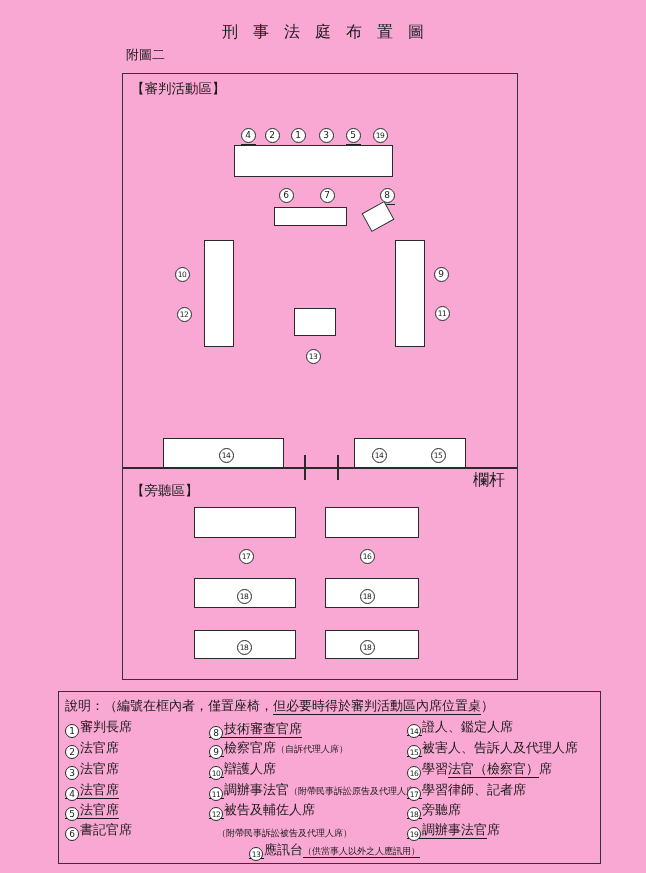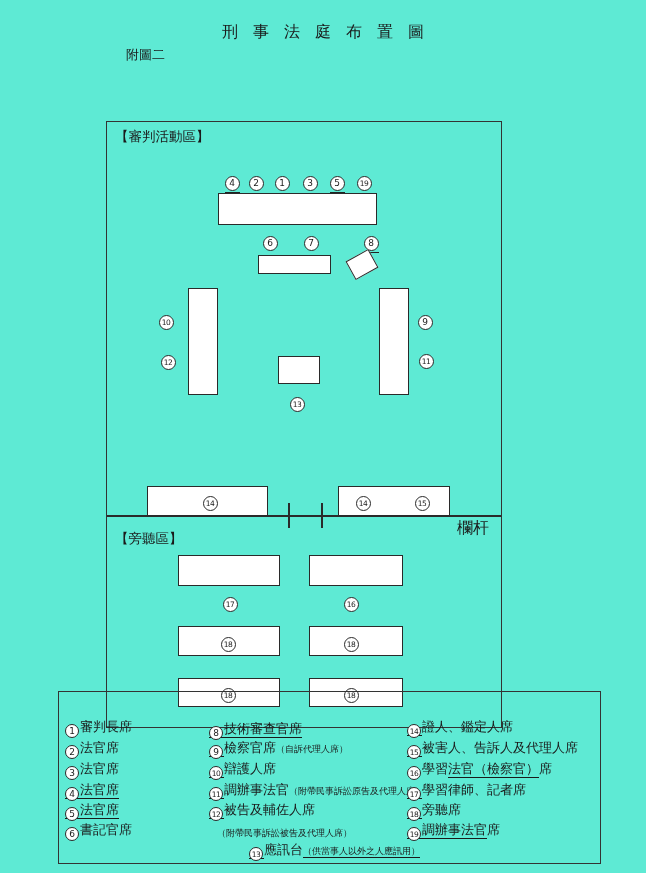--- a/index.html
+++ b/index.html
@@ -1,22 +1,22 @@
 <!DOCTYPE html>
 <html><head>
 <meta charset="utf-8">
 <style>
   html,body{margin:0;padding:0;background:#fff;}
-  .page{position:relative;width:646px;height:873px;background:#5eead4;overflow:hidden;
+  .page{position:relative;width:646px;height:873px;background:#f9a8d4;overflow:hidden;
         font-family:"Liberation Serif","DejaVu Serif",serif;color:#1a1a1a;}
   .title{position:absolute;left:0;right:0;top:22px;text-align:center;
          font-size:16px;letter-spacing:15px;text-indent:15px;}
   .figlabel{position:absolute;left:126px;top:46px;font-size:13px;}
-  .court{position:absolute;left:106px;top:73px;width:394px;height:605px;
-         border:1.3px solid #333;box-sizing:content-box;margin-top:48px;}
+  .court{position:absolute;left:122px;top:73px;width:394px;height:605px;
+         border:1.3px solid #333;box-sizing:content-box;}
   .alabel{position:absolute;font-size:13.5px;}
   .seat{position:absolute;border:1.5px solid #2a2a2a;background:#fff;box-sizing:border-box;}
   .railing{position:absolute;left:0;right:0;top:393px;height:2px;background:#2a2a2a;}
   .tick{position:absolute;top:381px;width:2px;height:25px;background:#2a2a2a;}
   .rlabel{position:absolute;left:350px;top:396px;font-size:16px;}
   .dcirc{position:absolute;width:16px;height:18px;text-align:center;}
   .circ{display:inline-block;box-sizing:border-box;width:14px;height:14px;
         border:1px solid #2a2a2a;border-radius:50%;background:#fff;
         font-family:"DejaVu Sans",sans-serif;font-size:9px;line-height:12px;text-align:center;}
   .dcirc .circ{width:15px;height:15px;line-height:13px;}
@@ -87,20 +87,23 @@
     <div class="seat" style="left:202px;top:504px;width:94px;height:30px"></div>
     <span class="dcirc" style="left:113px;top:511px"><span class="circ two">18</span></span>
     <span class="dcirc" style="left:236px;top:511px"><span class="circ two">18</span></span>
     <div class="seat" style="left:71px;top:556px;width:102px;height:29px"></div>
     <div class="seat" style="left:202px;top:556px;width:94px;height:29px"></div>
     <span class="dcirc" style="left:113px;top:562px"><span class="circ two">18</span></span>
     <span class="dcirc" style="left:236px;top:562px"><span class="circ two">18</span></span>
   </div>
 
   <div class="legend">
+    <div class="lline" style="left:6px;top:5px">
+      <span>說明：（編號在框內者，僅置座椅，</span><span class="u">但必要時得於審判活動區內席位置桌</span><span>）</span>
+    </div>
 
     <div class="lline" style="left:6px;top:26px"><span class="circ">1</span><span>審判長席</span></div>
     <div class="lline" style="left:6px;top:47px"><span class="circ">2</span><span>法官席</span></div>
     <div class="lline" style="left:6px;top:68px"><span class="circ">3</span><span>法官席</span></div>
     <div class="lline" style="left:6px;top:89px"><span class="u"><span class="circ">4</span><span>法官席</span></span></div>
     <div class="lline" style="left:6px;top:109px"><span class="u"><span class="circ">5</span><span>法官席</span></span></div>
     <div class="lline" style="left:6px;top:129px"><span class="circ">6</span><span>書記官席</span></div>
 
     <div class="lline" style="left:150px;top:28px"><span class="u"><span class="circ">8</span><span>技術審查官席</span></span></div>
     <div class="lline" style="left:150px;top:47px"><span class="u"><span class="circ">9</span></span><span>檢察官席</span><span class="note">（自訴代理人席）</span></div>

